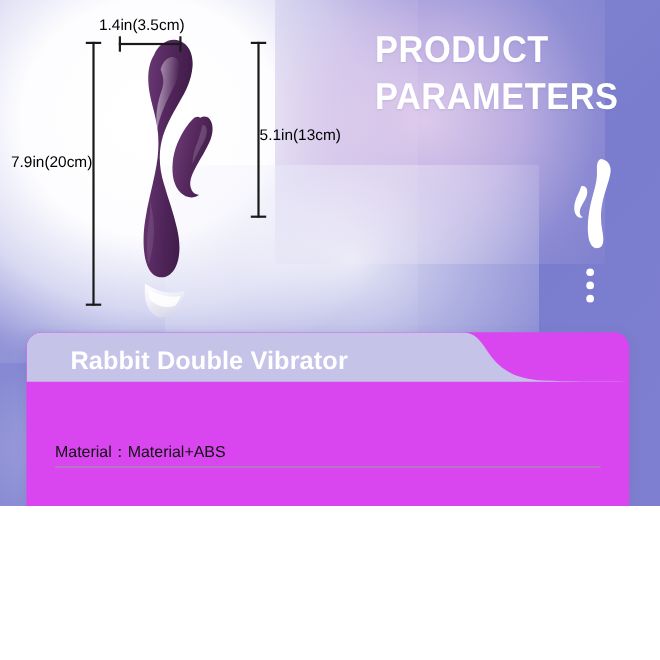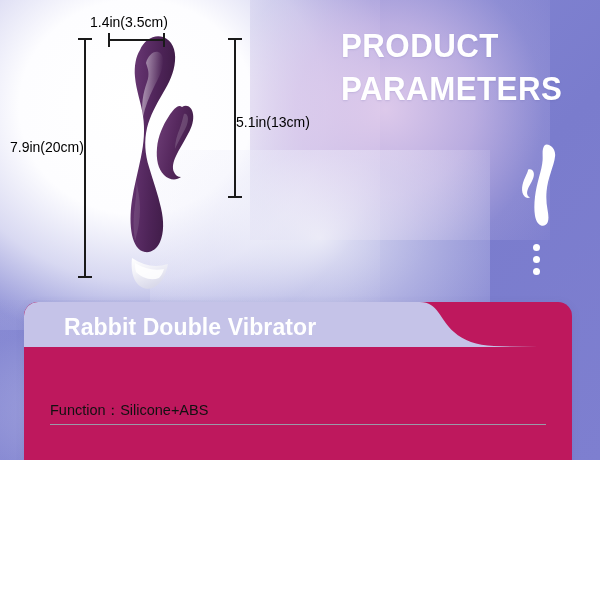--- a/index.html
+++ b/index.html
@@ -158,21 +158,21 @@
     height: 270px;
   }
 
   
   .spec-card {
     position: absolute;
     left: 24px;
     top: 302px;
     width: 548px;
     height: 276px;
-    background: #be185d;
+    background: #d946ef;
     border-radius: 14px;
     box-shadow: 0 2px 10px rgba(70,70,130,0.10);
     overflow: hidden;
   }
   .card-tab-svg {
     position: absolute;
     left: 0;
     top: 0;
     width: 548px;
     height: 60px;
@@ -297,21 +297,21 @@
     <svg class="card-tab-svg" viewBox="0 0 548 60" preserveAspectRatio="none">
       <path d="M0 14C0 6.3 6.3 0 14 0h382c18 0 20 18 34 30 10 9 22 13 40 14 22 1 48 1 78 1H0V14z" fill="#c5c3e8"></path>
     </svg>
 
     <div class="card-title">Rabbit Double Vibrator</div>
 
     <div class="spec-rows">
 
       <div class="spec-row">
         <div class="spec-row-inner">
-          <span class="spec-cell"><span>Function：</span><span>Silicone+ABS</span></span>
+          <span class="spec-cell"><span>Material：</span><span>Material+ABS</span></span>
         </div>
         <div class="spec-rule"></div>
       </div>
 
       <div class="spec-row">
         <div class="spec-row-inner">
         </div>
         <div class="spec-rule"></div>
       </div>
 

